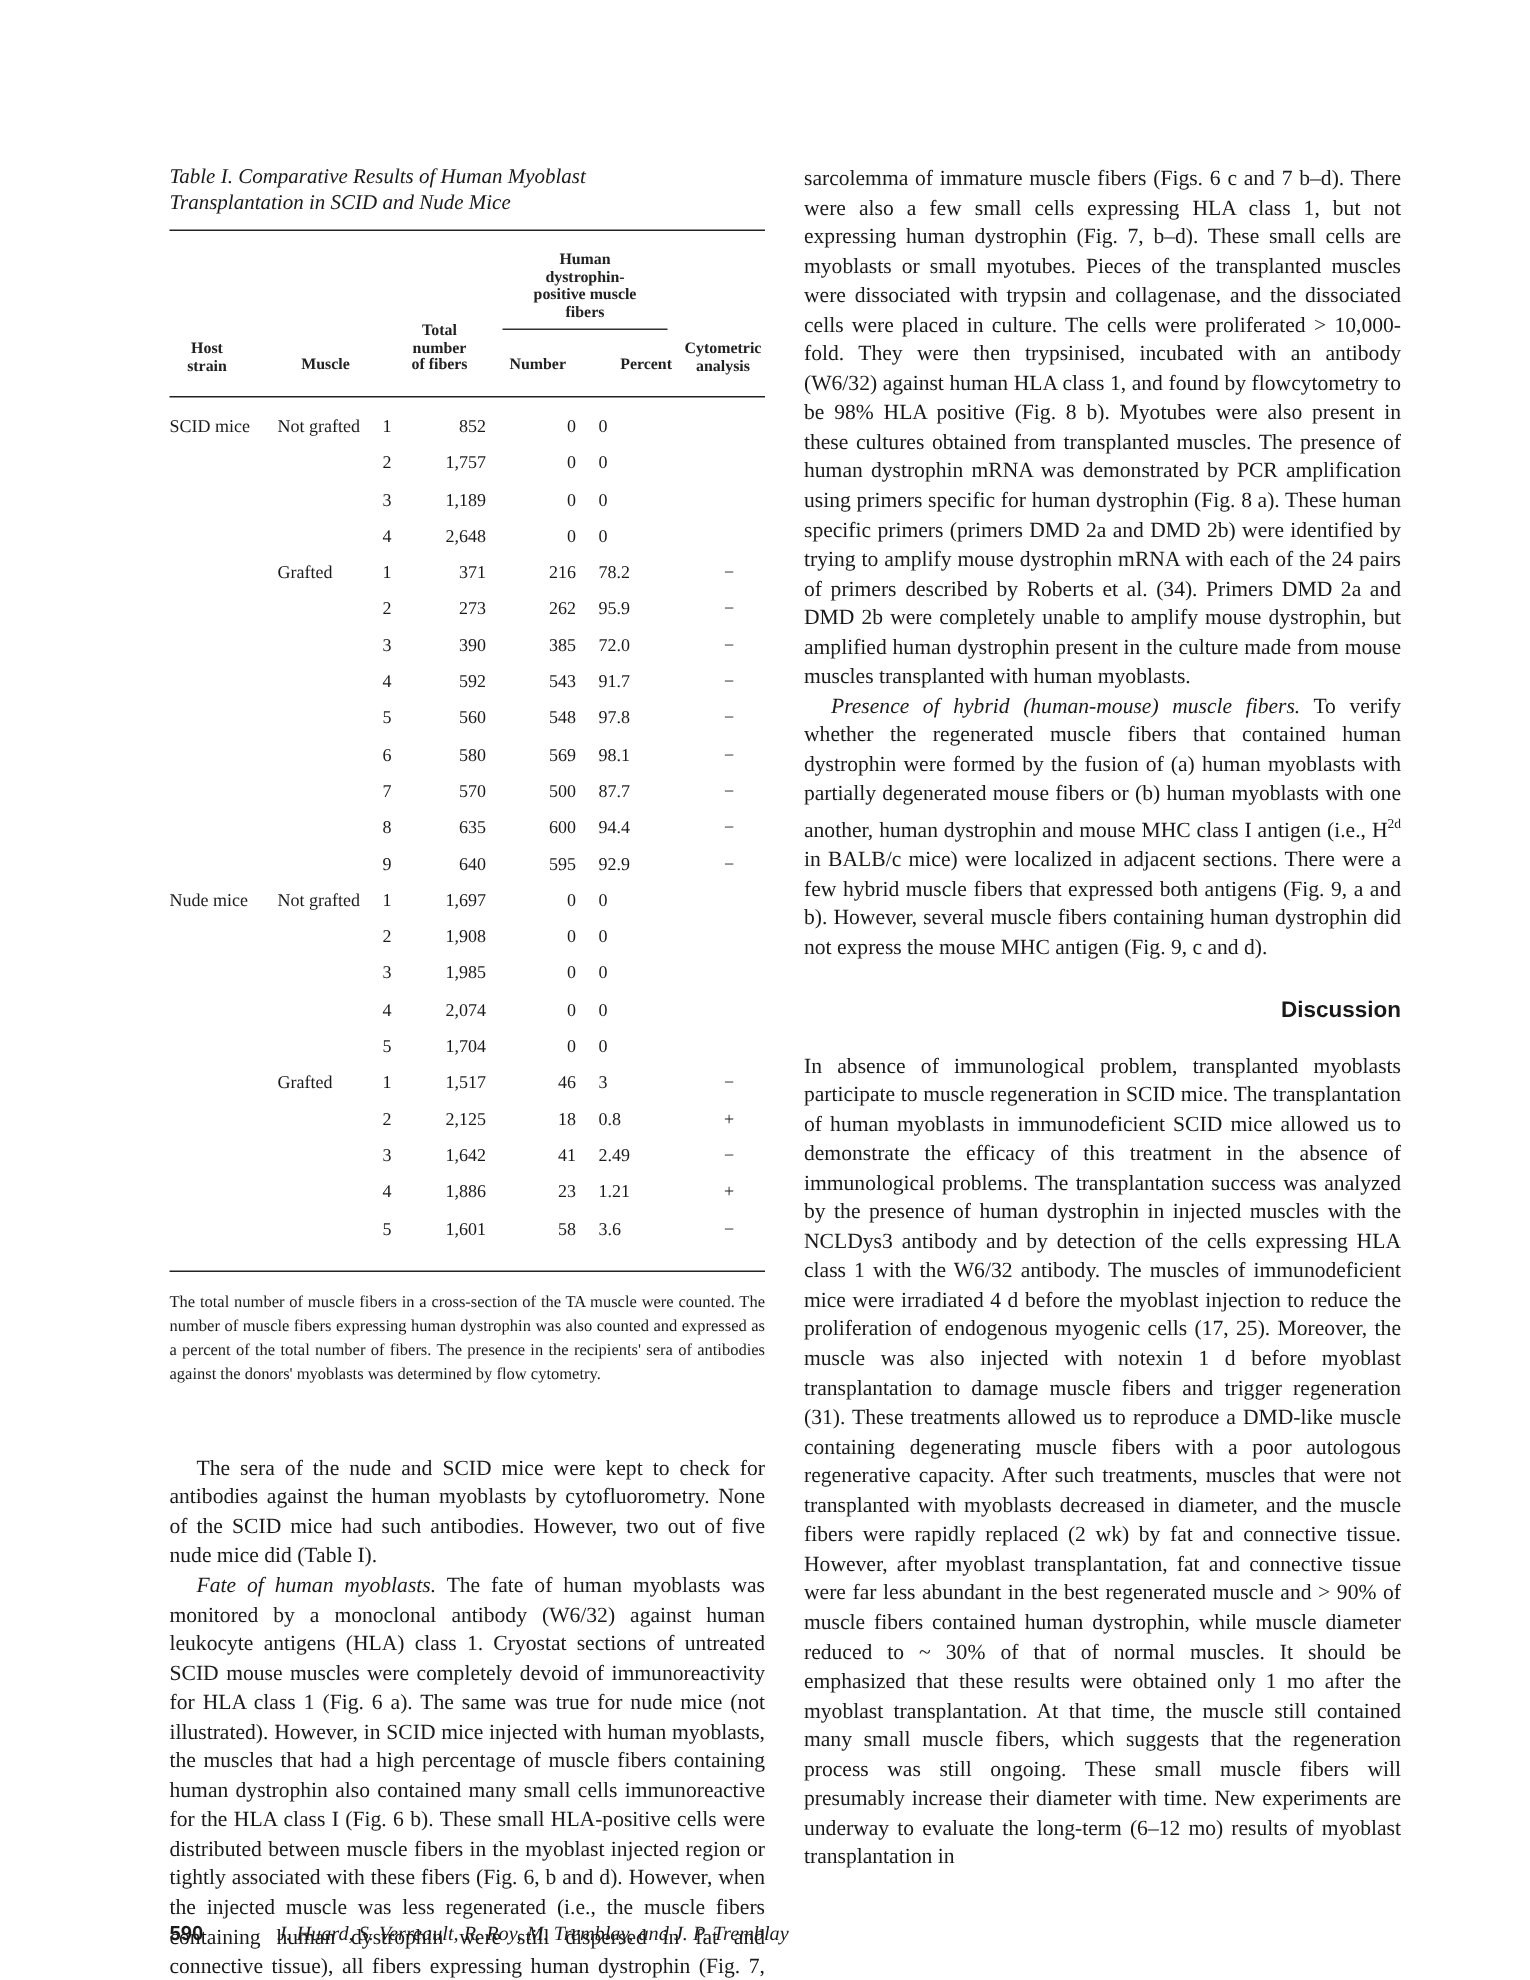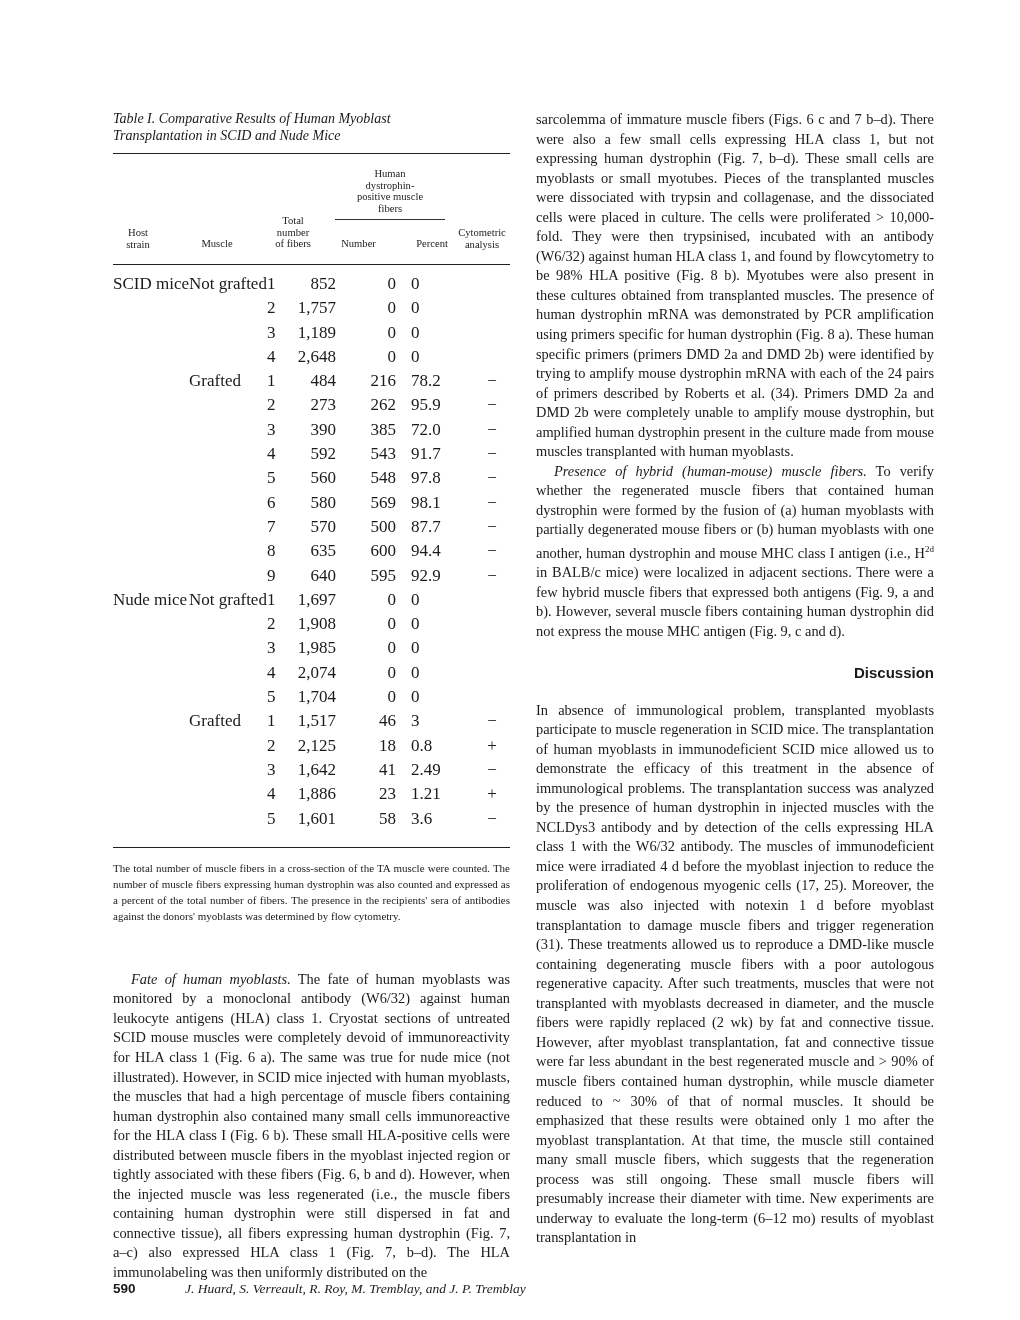--- a/index.html
+++ b/index.html
@@ -4,23 +4,23 @@
 <style>
   html, body { margin: 0; padding: 0; background: #ffffff; }
   body { width: 1020px; height: 1320px; position: relative; overflow: hidden; color: #1a1a1a;
          font-family: "Liberation Serif", "DejaVu Serif", serif; }
   .col { position: absolute; top: 110px; }
   .left { left: 113px; width: 397px; }
   .right { left: 536px; width: 398px; }
 
   .table-title { font-style: italic; font-size: 14px; line-height: 17px; margin: 0 0 9px 0; }
   .rule { height: 0; border-top: 1.3px solid #222; }
-  table.t1 { width: 397px; border-collapse: collapse; font-size: 17px; }
+  table.t1 { width: 397px; border-collapse: collapse; font-size: 12px; }
   .hdr-wrap { position: relative; height: 110px; }
-  .hdr { position: absolute; text-align: center; font-size: 10.6px; line-height: 11.5px; color: #222; }
+  .hdr { position: absolute; text-align: center; font-size: 10.6px; line-height: 11.5px; color: #222; font-weight: bold; }
   .hdr-sub-rule { position: absolute; border-top: 1px solid #333; }
   table.t1 td { padding: 0; height: 24.3px; line-height: 24.3px; white-space: nowrap; }
   .c-host { width: 72px; }
   .c-muscle { width: 70px; }
   .c-idx { width: 14px; text-align: left; }
   .c-total { width: 55px; text-align: right; }
   .c-num { width: 60px; text-align: right; padding-right: 0; }
   .c-pct { width: 63px; text-align: left; padding-left: 15px !important; }
   .c-cyto { text-align: center; }
 
@@ -113,21 +113,21 @@
           <td class="c-idx">4</td>
           <td class="c-total">2,648</td>
           <td class="c-num">0</td>
           <td class="c-pct">0</td>
           <td class="c-cyto"></td>
         </tr>
         <tr>
           <td class="c-host"></td>
           <td class="c-muscle">Grafted</td>
           <td class="c-idx">1</td>
-          <td class="c-total">484</td>
+          <td class="c-total">371</td>
           <td class="c-num">216</td>
           <td class="c-pct">78.2</td>
           <td class="c-cyto">−</td>
         </tr>
         <tr>
           <td class="c-host"></td>
           <td class="c-muscle"></td>
           <td class="c-idx">2</td>
           <td class="c-total">273</td>
           <td class="c-num">262</td>
@@ -287,20 +287,21 @@
           <td class="c-pct">3.6</td>
           <td class="c-cyto">−</td>
         </tr>
       </tbody>
   </table>
 
   <div class="rule" style="margin-top:16px;"></div>
   <div class="footnote">The total number of muscle fibers in a cross-section of the TA muscle were counted. The number of muscle fibers expressing human dystrophin was also counted and expressed as a percent of the total number of fibers. The presence in the recipients' sera of antibodies against the donors' myoblasts was determined by flow cytometry.</div>
 
   <div class="body-text" style="margin-top:46px;">
+    <p class="indent">The sera of the nude and SCID mice were kept to check for antibodies against the human myoblasts by cytofluorometry. None of the SCID mice had such antibodies. However, two out of five nude mice did (Table I).</p>
     <p class="indent"><span class="ital">Fate of human myoblasts.</span><span> The fate of human myoblasts was monitored by a monoclonal antibody (W6/32) against human leukocyte antigens (HLA) class 1. Cryostat sections of untreated SCID mouse muscles were completely devoid of immunoreactivity for HLA class 1 (Fig. 6 a). The same was true for nude mice (not illustrated). However, in SCID mice injected with human myoblasts, the muscles that had a high percentage of muscle fibers containing human dystrophin also contained many small cells immunoreactive for the HLA class I (Fig. 6 b). These small HLA-positive cells were distributed between muscle fibers in the myoblast injected region or tightly associated with these fibers (Fig. 6, b and d). However, when the injected muscle was less regenerated (i.e., the muscle fibers containing human dystrophin were still dispersed in fat and connective tissue), all fibers expressing human dystrophin (Fig. 7, a–c) also expressed HLA class 1 (Fig. 7, b–d). The HLA immunolabeling was then uniformly distributed on the</span></p>
   </div>
 </div>
 
 <div class="col right">
   <div class="body-text">
     <p>sarcolemma of immature muscle fibers (Figs. 6 c and 7 b–d). There were also a few small cells expressing HLA class 1, but not expressing human dystrophin (Fig. 7, b–d). These small cells are myoblasts or small myotubes. Pieces of the transplanted muscles were dissociated with trypsin and collagenase, and the dissociated cells were placed in culture. The cells were proliferated &gt; 10,000-fold. They were then trypsinised, incubated with an antibody (W6/32) against human HLA class 1, and found by flowcytometry to be 98% HLA positive (Fig. 8 b). Myotubes were also present in these cultures obtained from transplanted muscles. The presence of human dystrophin mRNA was demonstrated by PCR amplification using primers specific for human dystrophin (Fig. 8 a). These human specific primers (primers DMD 2a and DMD 2b) were identified by trying to amplify mouse dystrophin mRNA with each of the 24 pairs of primers described by Roberts et al. (34). Primers DMD 2a and DMD 2b were completely unable to amplify mouse dystrophin, but amplified human dystrophin present in the culture made from mouse muscles transplanted with human myoblasts.</p>
     <p class="indent"><span class="ital">Presence of hybrid (human-mouse) muscle fibers.</span><span> To verify whether the regenerated muscle fibers that contained human dystrophin were formed by the fusion of (a) human myoblasts with partially degenerated mouse fibers or (b) human myoblasts with one another, human dystrophin and mouse MHC class I antigen (i.e., H</span><sup style="font-size:9px;">2d</sup><span> in BALB/c mice) were localized in adjacent sections. There were a few hybrid muscle fibers that expressed both antigens (Fig. 9, a and b). However, several muscle fibers containing human dystrophin did not express the mouse MHC antigen (Fig. 9, c and d).</span></p>
   </div>
   <h2 class="heading" style="margin-top:22px;">Discussion</h2>

